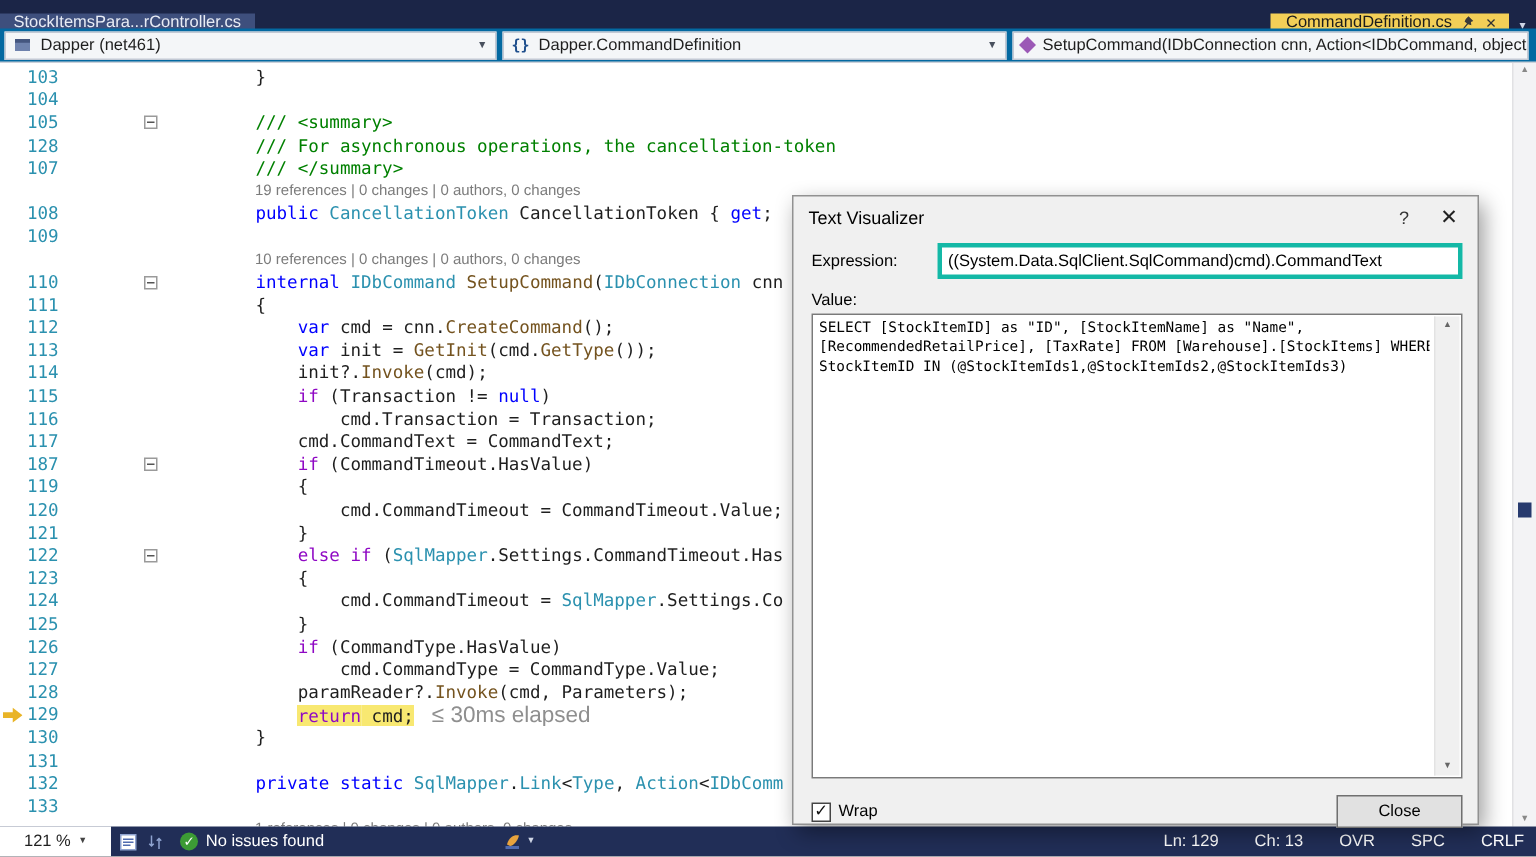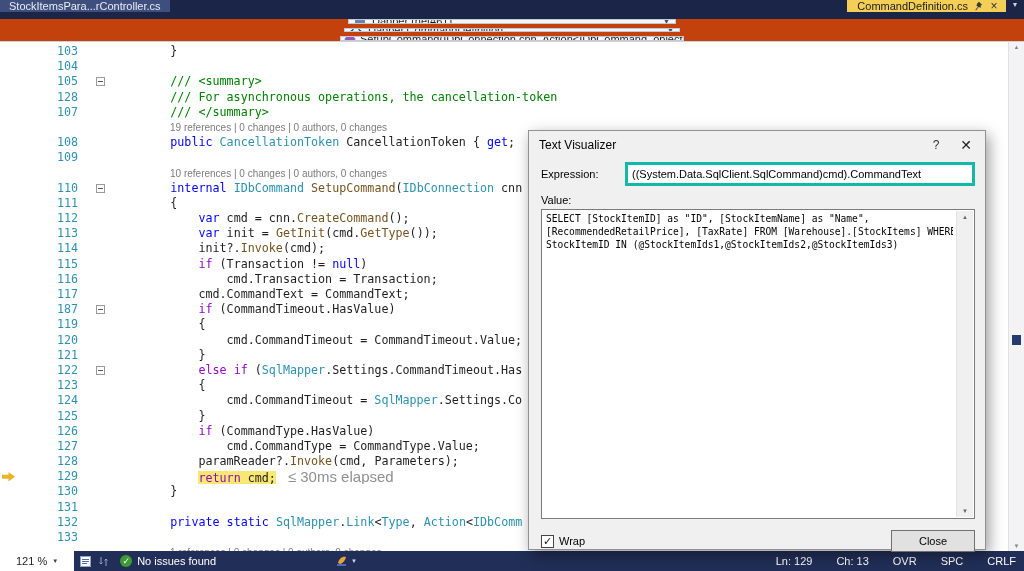--- a/index.html
+++ b/index.html
@@ -1,46 +1,46 @@
 <!DOCTYPE html>
 <html><head>
 <meta charset="utf-8">
 <style>
   html,body{margin:0;padding:0;background:#888;}
   .root{position:relative;width:1024px;height:571px;overflow:hidden;background:#fff;
         font-family:"Liberation Sans","DejaVu Sans",sans-serif;}
 
   
   .tabbar{position:absolute;top:0;left:0;right:0;height:21px;background:#1b2547;
-          display:flex;align-items:flex-start;font-size:11px;color:#e8ecf5;}
+          display:flex;align-items:flex-end;font-size:11px;color:#e8ecf5;}
   .tab{display:flex;align-items:center;padding:0 9px;white-space:nowrap;}
   .tab-inactive{background:#3e4f7d;}
   .tab-active{background:#f3cf57;color:#1c1c1c;margin-left:auto;gap:5px;padding:0 6px 0 10px;}
   .tab-active .closex{font-size:12px;line-height:12px;color:#333;width:12px;text-align:center;}
   .pin{display:flex;align-items:center;}
   .doclist{width:18px;display:flex;align-items:center;justify-content:center;
            color:#cfd6e6;font-size:8px;}
 
   
-  .navbar{position:absolute;top:19px;left:0;right:0;height:23px;background:#c2410c;
-          border-bottom:1px solid #ccd1da;display:flex;align-items:center;padding:0 3px;gap:4px;box-sizing:border-box;flex-direction:column;}
+  .navbar{position:absolute;top:19px;left:0;right:0;height:23px;background:#0369a1;
+          border-bottom:1px solid #ccd1da;display:flex;align-items:center;padding:0 3px;gap:4px;box-sizing:border-box;}
   .combo{height:19px;background:#f4f6f8;border:1px solid #c3c9d4;display:flex;align-items:center;
          gap:6px;padding:0 5px;font-size:11px;color:#1e1e1e;box-sizing:border-box;white-space:nowrap;overflow:hidden;}
   .combo .chev{margin-left:auto;font-size:7px;color:#49505e;}
   .combo1{width:328px;}.combo2{width:336px;}.combo3{width:344px;}
   .ic-class{font-weight:bold;font-size:10px;color:#1e4e8c;font-family:"DejaVu Sans Mono",monospace;}
   .ic-method{width:8px;height:8px;background:#9b59b6;transform:rotate(45deg);flex:0 0 auto;}
 
   
   .editor{position:absolute;top:42px;bottom:20px;left:0;right:15px;background:#fff;overflow:hidden;}
   .rows{padding-top:2px;}
   .row{display:flex;height:15.2px;line-height:15.2px;white-space:pre;
        font-family:"DejaVu Sans Mono","Liberation Mono",monospace;font-size:11.7px;color:#1e1e1e;}
   .margin{width:18px;position:relative;flex:0 0 auto;}
-  .lnum{width:60px;text-align:right;color:#2b91af;flex:0 0 auto;}
+  .lnum{width:60px;text-align:left;color:#2b91af;flex:0 0 auto;}
   .foldcol{width:36px;position:relative;flex:0 0 auto;}
   .foldbox{position:absolute;right:9px;top:3px;width:9px;height:9px;background:#fff;
            border:1px solid #9a9a9a;box-sizing:border-box;}
   .foldbox::after{content:"";position:absolute;left:1px;right:1px;top:3px;height:1px;background:#555;}
   .codetext{flex:1;white-space:pre;overflow:hidden;}
   .lens{font-family:"Liberation Sans",sans-serif;font-size:10px;color:#7b7b7b;padding-left:56px;}
   .cur-arrow{position:absolute;left:2px;top:2px;width:13px;height:11px;background:#e9b426;
              clip-path:polygon(0 32%,50% 32%,50% 6%,100% 50%,50% 94%,50% 68%,0 68%);
              filter:drop-shadow(0 0 0.5px #7a5c00);}
   .s-k{color:#0000ff;} .s-c{color:#8f08c4;} .s-t{color:#2b91af;} .s-m{color:#74531f;}

